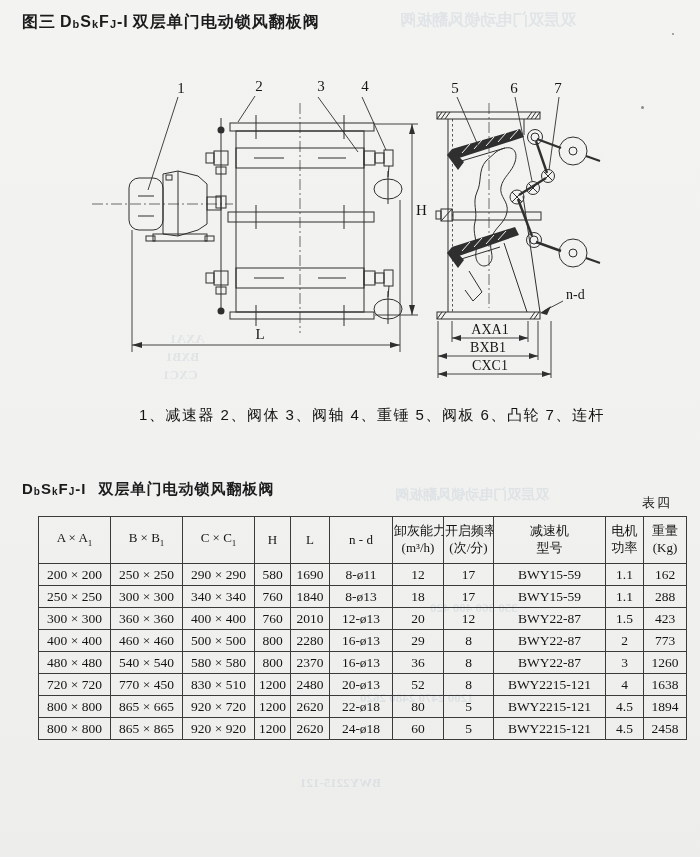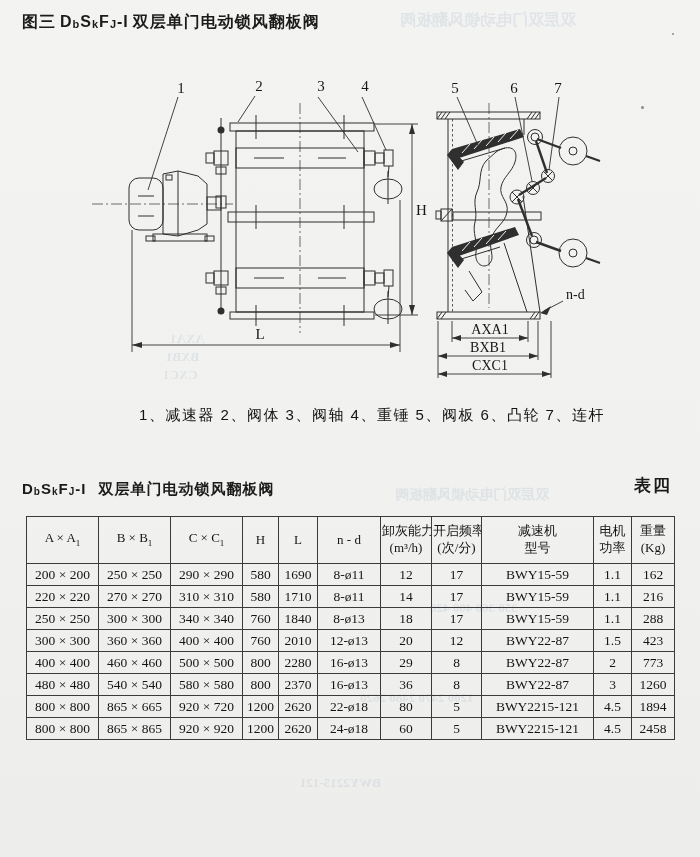--- a/index.html
+++ b/index.html
@@ -26,23 +26,23 @@
   text.fig{font-family:"Liberation Serif","DejaVu Serif",serif;font-size:15px;fill:#161616;}
   text.figsm{font-family:"Liberation Serif","DejaVu Serif",serif;font-size:14px;fill:#161616;}
   .caption{
     position:absolute;top:406px;left:0;width:700px;text-align:center;
     font-size:15px;letter-spacing:1.5px;color:#141414;padding-left:22px;
   }
   .tbl-title-row{
     position:absolute;top:480px;left:22px;font-size:15px;font-weight:700;
     letter-spacing:1px;display:flex;align-items:baseline;gap:12px;white-space:nowrap;
   }
-  .tbl-tag{position:absolute;top:474px;right:28px;font-size:17px;font-weight:700;letter-spacing:2px;}
+  .tbl-tag{position:absolute;top:494px;right:28px;font-size:13px;font-weight:400;letter-spacing:2px;}
   table.spec{
-    position:absolute;top:516px;left:26px;width:523px;border-collapse:collapse;
+    position:absolute;top:516px;left:38px;width:523px;border-collapse:collapse;
     table-layout:fixed;font-family:"Liberation Serif","DejaVu Serif",serif;
     background:transparent;z-index:2;
   }
   table.spec th,table.spec td{
     border:1px solid #3b3b3b;text-align:center;vertical-align:middle;
     padding:0 1px;color:#151515;overflow:hidden;white-space:nowrap;
   }
   table.spec th{height:46px;font-weight:400;font-size:13px;line-height:1.3;}
   table.spec th div{line-height:1.3;}
   table.spec th sub{font-size:9px;}
@@ -357,33 +357,20 @@
           <td>580</td>
           <td>1690</td>
           <td>8-ø11</td>
           <td>12</td>
           <td>17</td>
           <td>BWY15-59</td>
           <td>1.1</td>
           <td>162</td>
         </tr>
         <tr>
-          <td>220 × 220</td>
-          <td>270 × 270</td>
-          <td>310 × 310</td>
-          <td>580</td>
-          <td>1710</td>
-          <td>8-ø11</td>
-          <td>14</td>
-          <td>17</td>
-          <td>BWY15-59</td>
-          <td>1.1</td>
-          <td>216</td>
-        </tr>
-        <tr>
           <td>250 × 250</td>
           <td>300 × 300</td>
           <td>340 × 340</td>
           <td>760</td>
           <td>1840</td>
           <td>8-ø13</td>
           <td>18</td>
           <td>17</td>
           <td>BWY15-59</td>
           <td>1.1</td>
@@ -422,20 +409,33 @@
           <td>800</td>
           <td>2370</td>
           <td>16-ø13</td>
           <td>36</td>
           <td>8</td>
           <td>BWY22-87</td>
           <td>3</td>
           <td>1260</td>
         </tr>
         <tr>
+          <td>720 × 720</td>
+          <td>770 × 450</td>
+          <td>830 × 510</td>
+          <td>1200</td>
+          <td>2480</td>
+          <td>20-ø13</td>
+          <td>52</td>
+          <td>8</td>
+          <td>BWY2215-121</td>
+          <td>4</td>
+          <td>1638</td>
+        </tr>
+        <tr>
           <td>800 × 800</td>
           <td>865 × 665</td>
           <td>920 × 720</td>
           <td>1200</td>
           <td>2620</td>
           <td>22-ø18</td>
           <td>80</td>
           <td>5</td>
           <td>BWY2215-121</td>
           <td>4.5</td>

